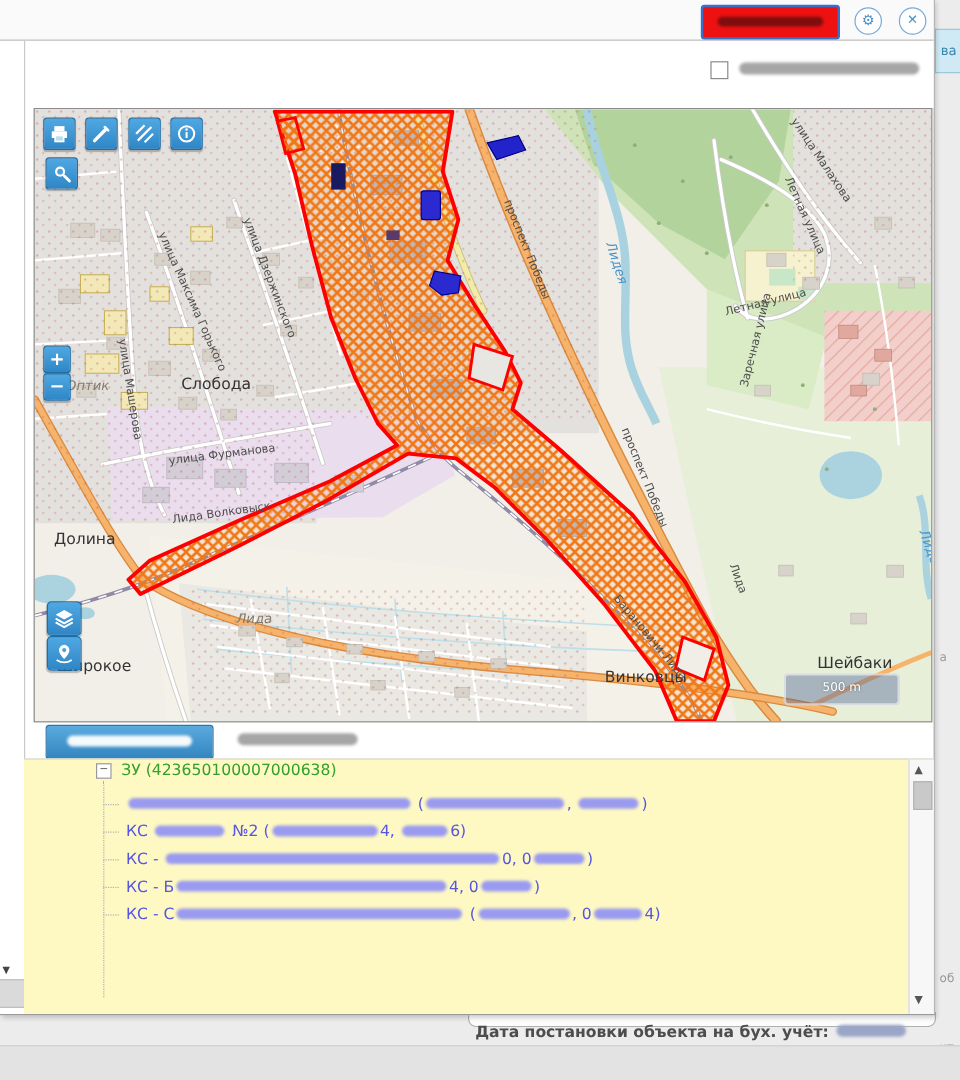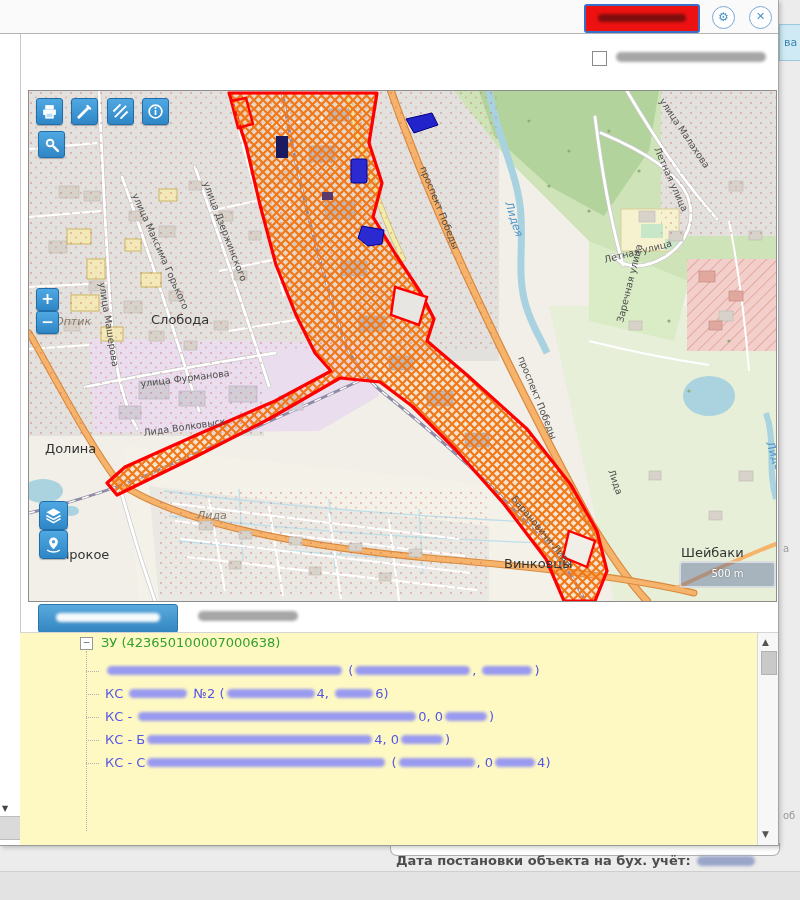--- a/index.html
+++ b/index.html
@@ -28,21 +28,21 @@
   
   #map-panel{left:28px;top:90px;width:747px;height:510px;border:1px solid #8c8c8c;overflow:hidden;background:#f1efe8;}
   .mapbtn{background:linear-gradient(#4fa8e2,#2f86c6);border:1px solid #1f6ea8;border-radius:3px;box-shadow:0 1px 1px rgba(0,0,0,.25);cursor:pointer;display:flex;align-items:center;justify-content:center;}
   .mapbtn svg{display:block;}
   .tb{width:25px;height:25px;}
   #btn-print{left:7px;top:7px;} #btn-measure{left:42px;top:7px;} #btn-hatch{left:78px;top:7px;} #btn-info{left:113px;top:7px;} #btn-search{left:9px;top:40px;}
   .zoombtn{width:21px;height:21px;color:#fff;font-size:15px;font-weight:bold;line-height:19px;text-align:center;}
   #btn-zoomin{left:7px;top:197px;} #btn-zoomout{left:7px;top:220px;}
   .cornerbtn{width:27px;height:27px;border-radius:4px;}
   #btn-layers{left:10px;top:410px;} #btn-locate{left:10px;top:439px;}
-  #scalebox{left:650px;top:470px;width:93px;height:23px;background:rgba(78,98,150,.42);border:2px solid rgba(255,255,255,.55);border-radius:4px;color:#fff;font-size:10px;text-align:center;line-height:21px;text-shadow:0 0 2px rgba(0,0,0,.4);}
+  #scalebox{left:624px;top:470px;width:93px;height:23px;background:rgba(78,98,150,.42);border:2px solid rgba(255,255,255,.55);border-radius:4px;color:#fff;font-size:10px;text-align:center;line-height:21px;text-shadow:0 0 2px rgba(0,0,0,.4);}
 
   
   text.ml{pointer-events:none;}
   text.st{font-size:9.5px;fill:#4e4e4e;}
   text.pl{font-size:13px;fill:#333;}
   text.it{font-size:11px;font-style:italic;fill:#84796a;}
   text.wt{font-size:11px;font-style:italic;fill:#4d94c8;}
 
   
   #linked-btn{left:38px;top:604px;width:138px;height:27px;background:linear-gradient(#5aaade,#3385c0);border:1px solid #2a76ad;border-radius:3px;display:flex;align-items:center;justify-content:center;cursor:pointer;}

